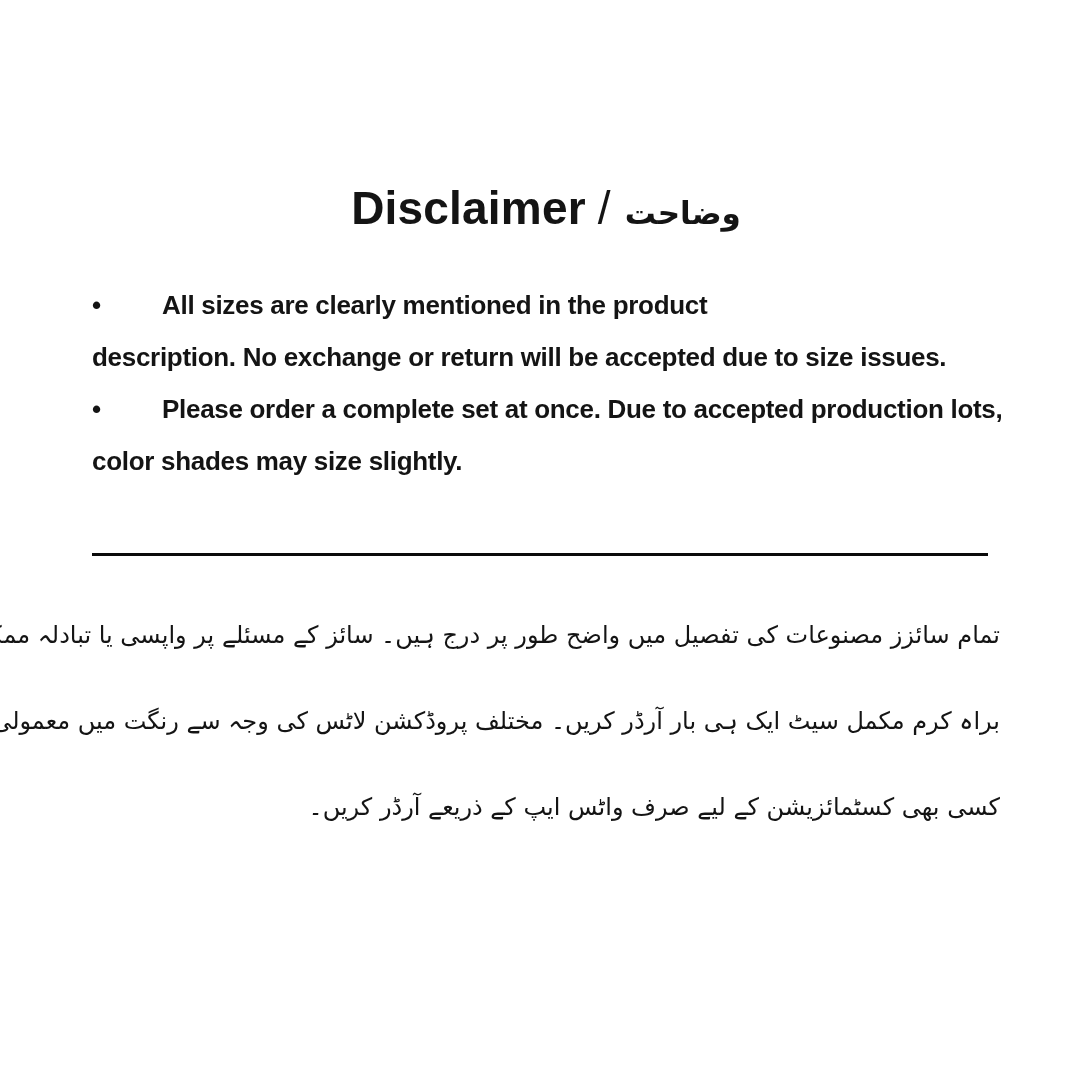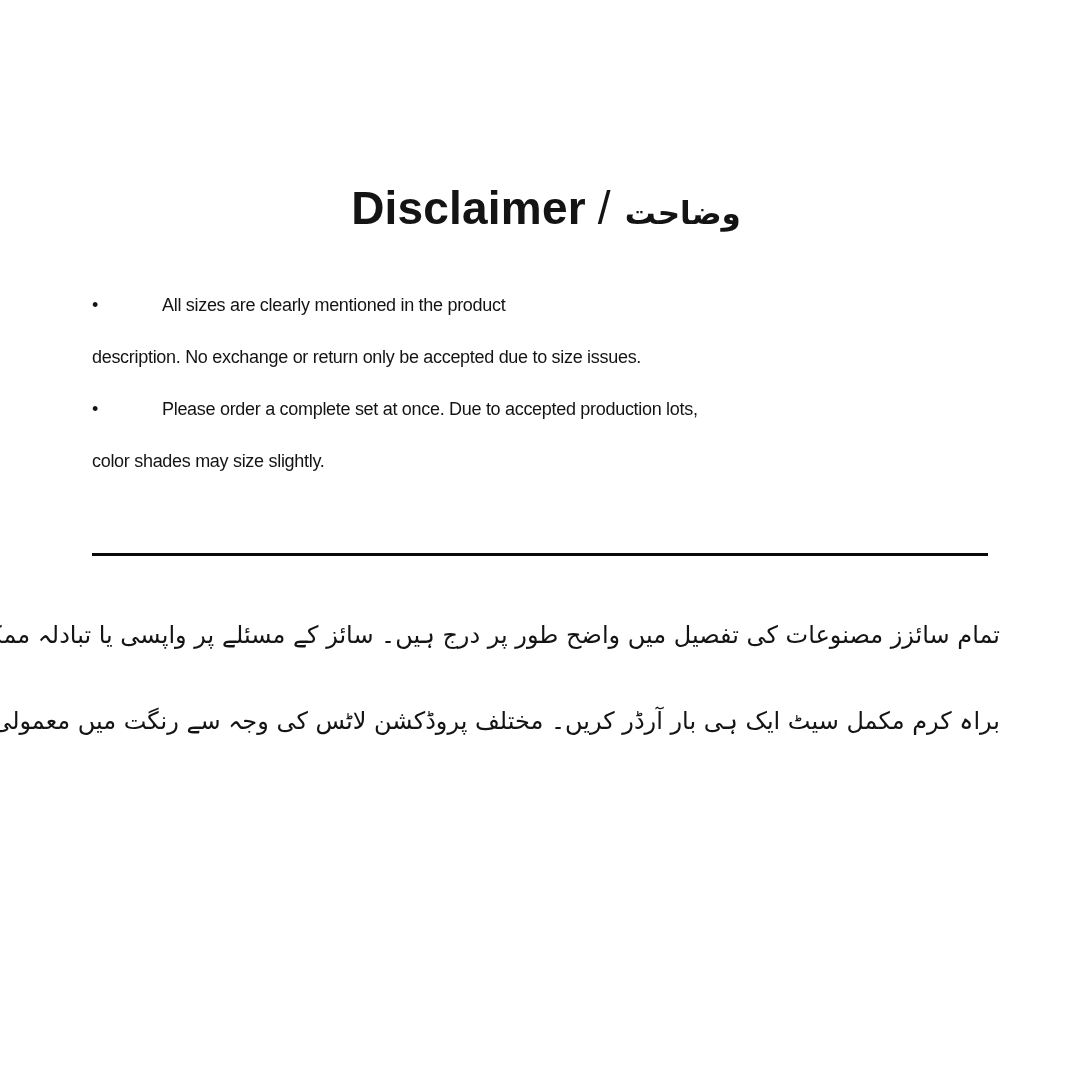--- a/index.html
+++ b/index.html
@@ -30,22 +30,22 @@
     margin: 0 14px 0 12px;
     font-weight: 500;
   }
   .t-ur {
     font-family: "DejaVu Sans", sans-serif;
     font-size: 31px;
     font-weight: 700;
   }
   .bullets {
     margin-top: 38px;
-    font-size: 18px;
-    font-weight: 400;
+    font-size: 26px;
+    font-weight: 700;
     line-height: 52px;
     letter-spacing: -0.3px;
   }
   .bl { white-space: nowrap; }
   .dot {
     display: inline-block;
     width: 70px;
     letter-spacing: 0;
   }
   .bullet-3 { margin-top: 8px; }
@@ -71,31 +71,32 @@
 <body style="background-color: rgb(255, 255, 255); color: rgb(20, 20, 20);">
 
 <div class="page">
 
   <h1 class="title"><span class="t-en">Disclaimer</span><span class="t-sep">/</span><span class="t-ur" lang="ur" dir="rtl">وضاحت</span></h1>
 
   <div class="bullets">
 
     <div class="bullet">
       <div class="bl"><span class="dot">•</span><span>All sizes are clearly mentioned in the product</span></div>
-      <div class="bl">description. No exchange or return only be accepted due to size issues.</div>
+      <div class="bl">description. No exchange or return will be accepted due to size issues.</div>
     </div>
 
     <div class="bullet">
       <div class="bl"><span class="dot">•</span><span>Please order a complete set at once. Due to accepted production lots,</span></div>
       <div class="bl">color shades may size slightly.</div>
     </div>
 
 
   </div>
 
   <hr class="divider">
 
   <div class="urdu" lang="ur">
     <div class="u-line">تمام سائزز مصنوعات کی تفصیل میں واضح طور پر درج ہیں۔ سائز کے مسئلے پر واپسی یا تبادلہ ممکن نہیں ہو گا۔</div>
     <div class="u-line">براہ کرم مکمل سیٹ ایک ہی بار آرڈر کریں۔ مختلف پروڈکشن لاٹس کی وجہ سے رنگت میں معمولی فرق ہو سکتا ہے۔</div>
+    <div class="u-line">کسی بھی کسٹمائزیشن کے لیے صرف واٹس ایپ کے ذریعے آرڈر کریں۔</div>
   </div>
 
 </div>
 
 </body></html>

